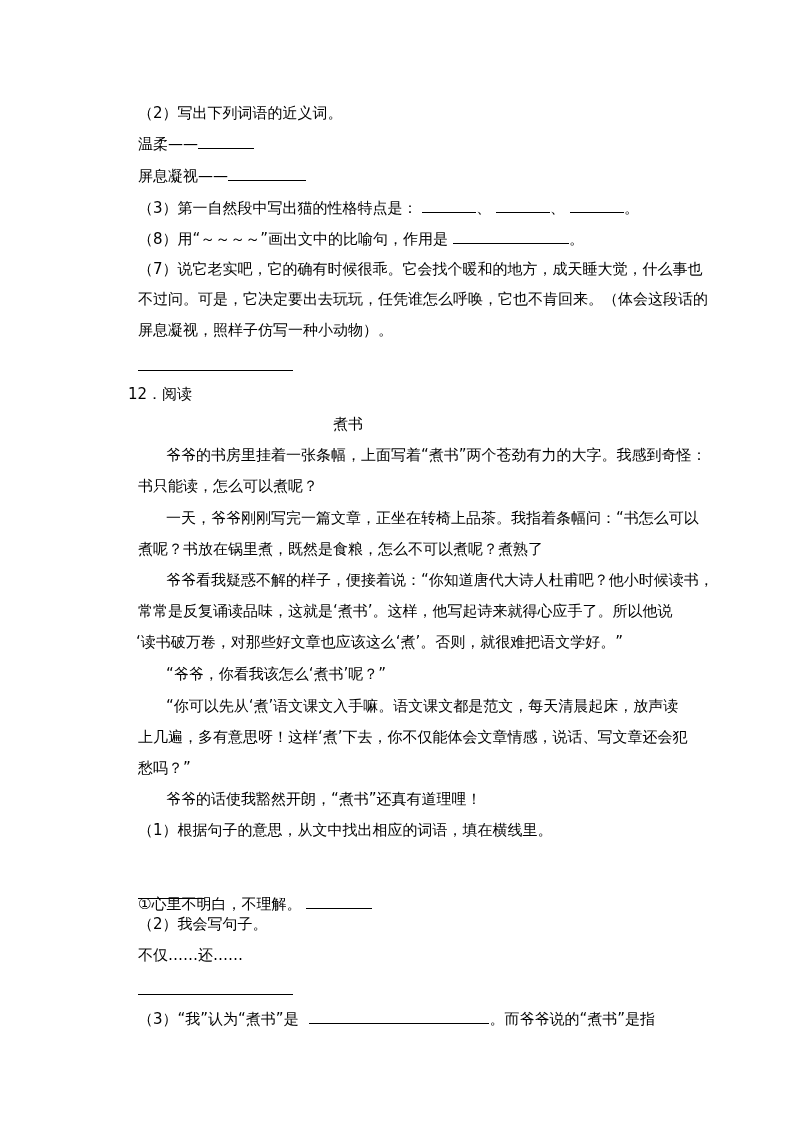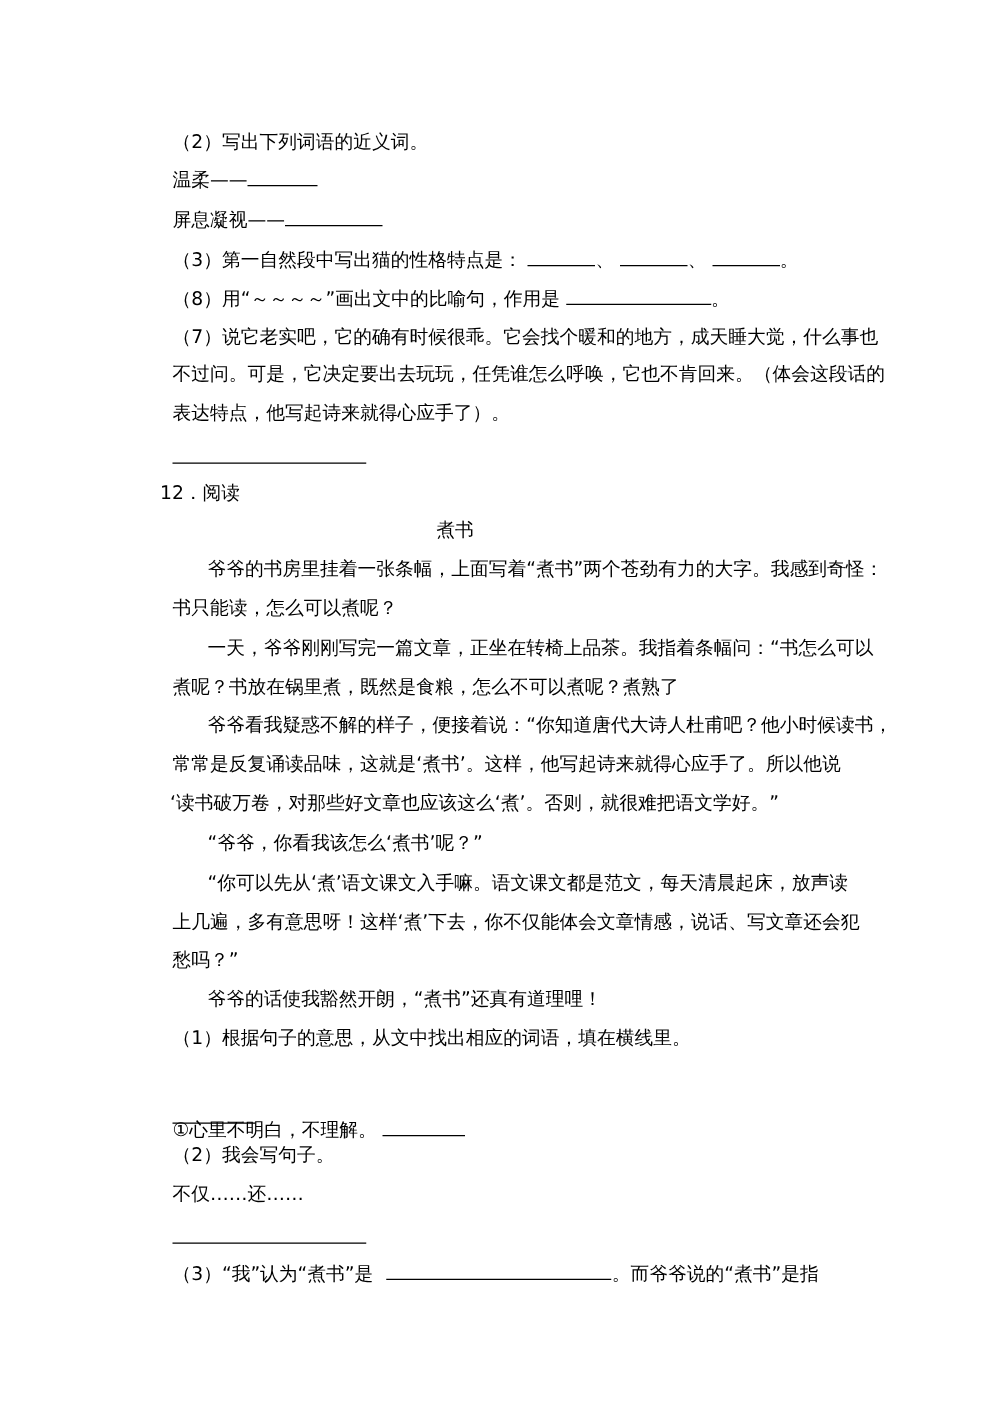--- a/index.html
+++ b/index.html
@@ -1,21 +1,21 @@
 <!DOCTYPE html>
 <html><head>
 <meta charset="utf-8">
 <style>
   html, body { margin: 0; padding: 0; background: #ffffff; }
   body { width: 794px; height: 1123px; position: relative; overflow: hidden;
          font-family: "DejaVu Sans", "Liberation Sans", sans-serif; color: #000; }
   .line { position: absolute; left: 138px; font-size: 15px; line-height: 18px; white-space: nowrap; }
   .indent { left: 166px; }
   .q12 { left: 128px; }
-  .title { left: 0; width: 696px; text-align: center; margin-left: 16px; }
+  .title { left: 0; width: 696px; text-align: center; }
   .blank { display: inline-block; border-bottom: 1px solid #000; height: 14px; vertical-align: baseline; }
   .hline { position: absolute; left: 138px; border-top: 1px solid #000; height: 0; }
 </style>
 </head>
 <body>
 
 <div>
 
   <div class="line" style="top:104px">（2）写出下列词语的近义词。</div>
 
@@ -34,21 +34,21 @@
     <span class="blank" style="width:54px"></span><span>。</span>
   </div>
 
   <div class="line" style="top:229px">
     <span>（8）用“～～～～”画出文中的比喻句，作用是</span>
     <span class="blank" style="width:116px"></span><span>。</span>
   </div>
 
   <div class="line" style="top:260px">（7）说它老实吧，它的确有时候很乖。它会找个暖和的地方，成天睡大觉，什么事也</div>
   <div class="line" style="top:290px">不过问。可是，它决定要出去玩玩，任凭谁怎么呼唤，它也不肯回来。（体会这段话的</div>
-  <div class="line" style="top:321px">表达特点，他写起诗来就得心应手了）。</div>
+  <div class="line" style="top:321px">屏息凝视，照样子仿写一种小动物）。</div>
   <div class="hline" style="top:370px; width:155px"></div>
 
   <div class="line q12" style="top:385px">12．阅读</div>
   <div class="line title" style="top:415px">煮书</div>
 
   <div class="line indent" style="top:446px">爷爷的书房里挂着一张条幅，上面写着“煮书”两个苍劲有力的大字。我感到奇怪：</div>
   <div class="line" style="top:477px">书只能读，怎么可以煮呢？</div>
   <div class="line indent" style="top:509px">一天，爷爷刚刚写完一篇文章，正坐在转椅上品茶。我指着条幅问：“书怎么可以</div>
   <div class="line" style="top:540px">煮呢？书放在锅里煮，既然是食粮，怎么不可以煮呢？煮熟了</div>
   <div class="line indent" style="top:571px">爷爷看我疑惑不解的样子，便接着说：“你知道唐代大诗人杜甫吧？他小时候读书，</div>

